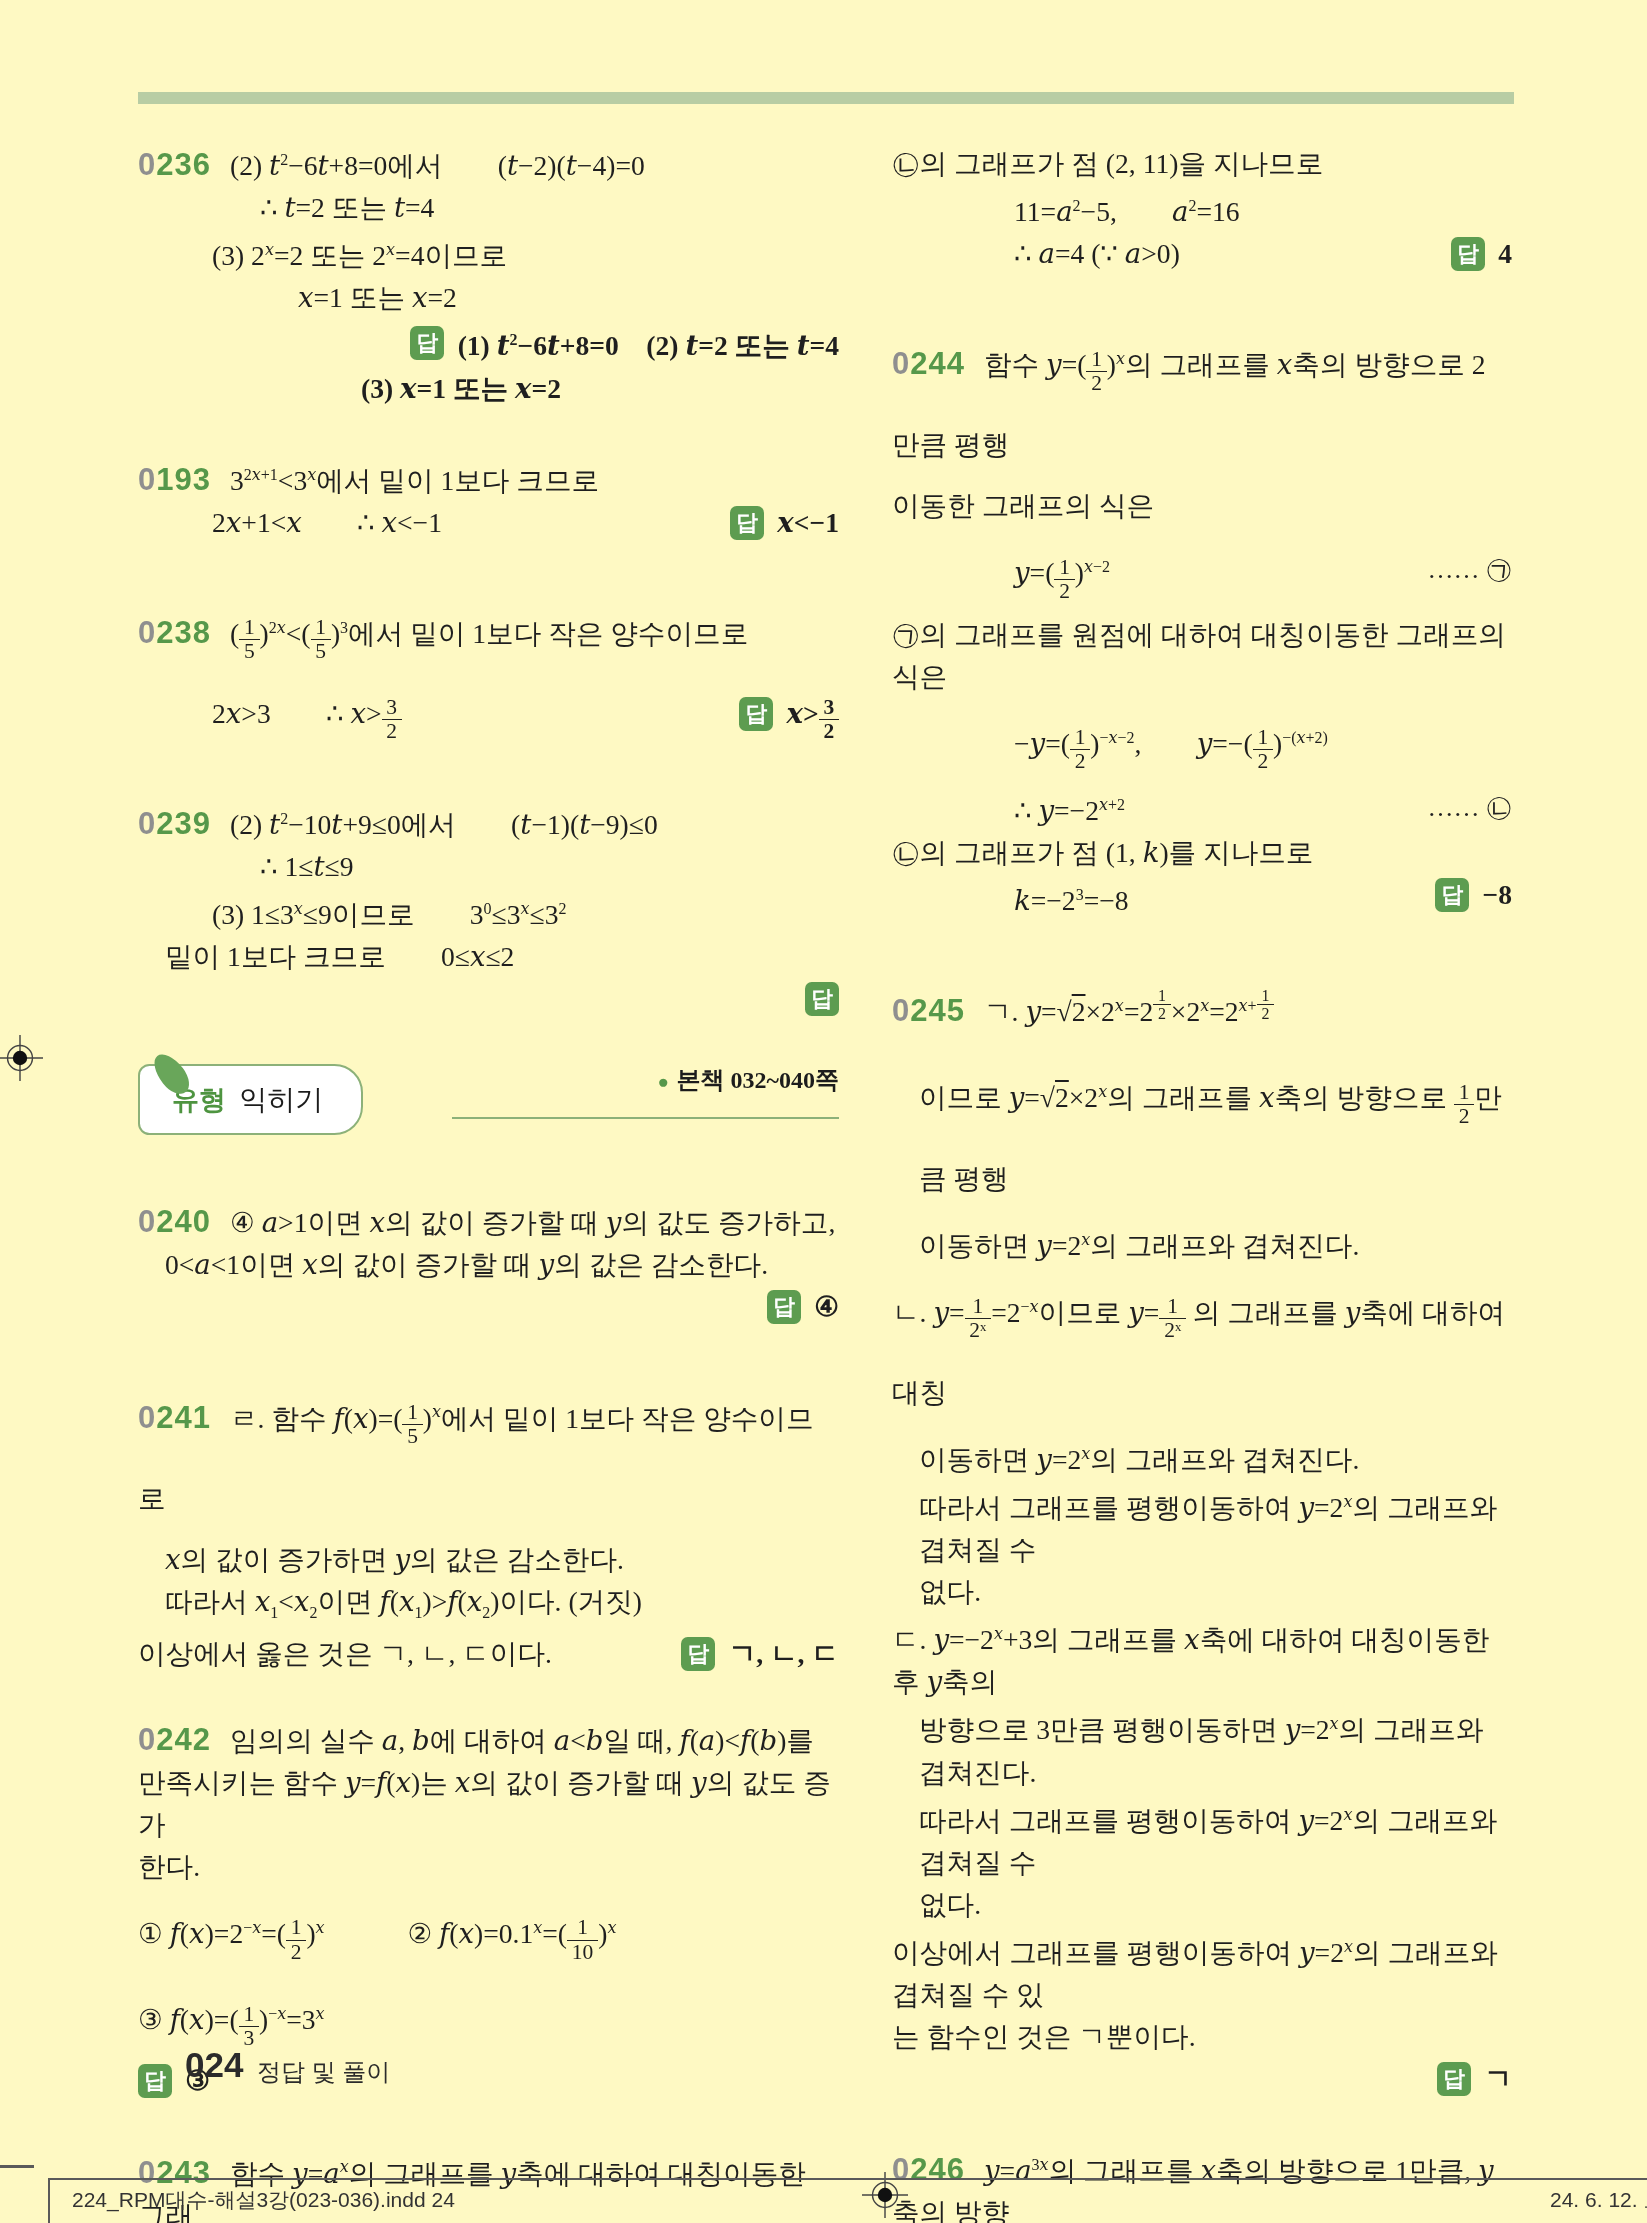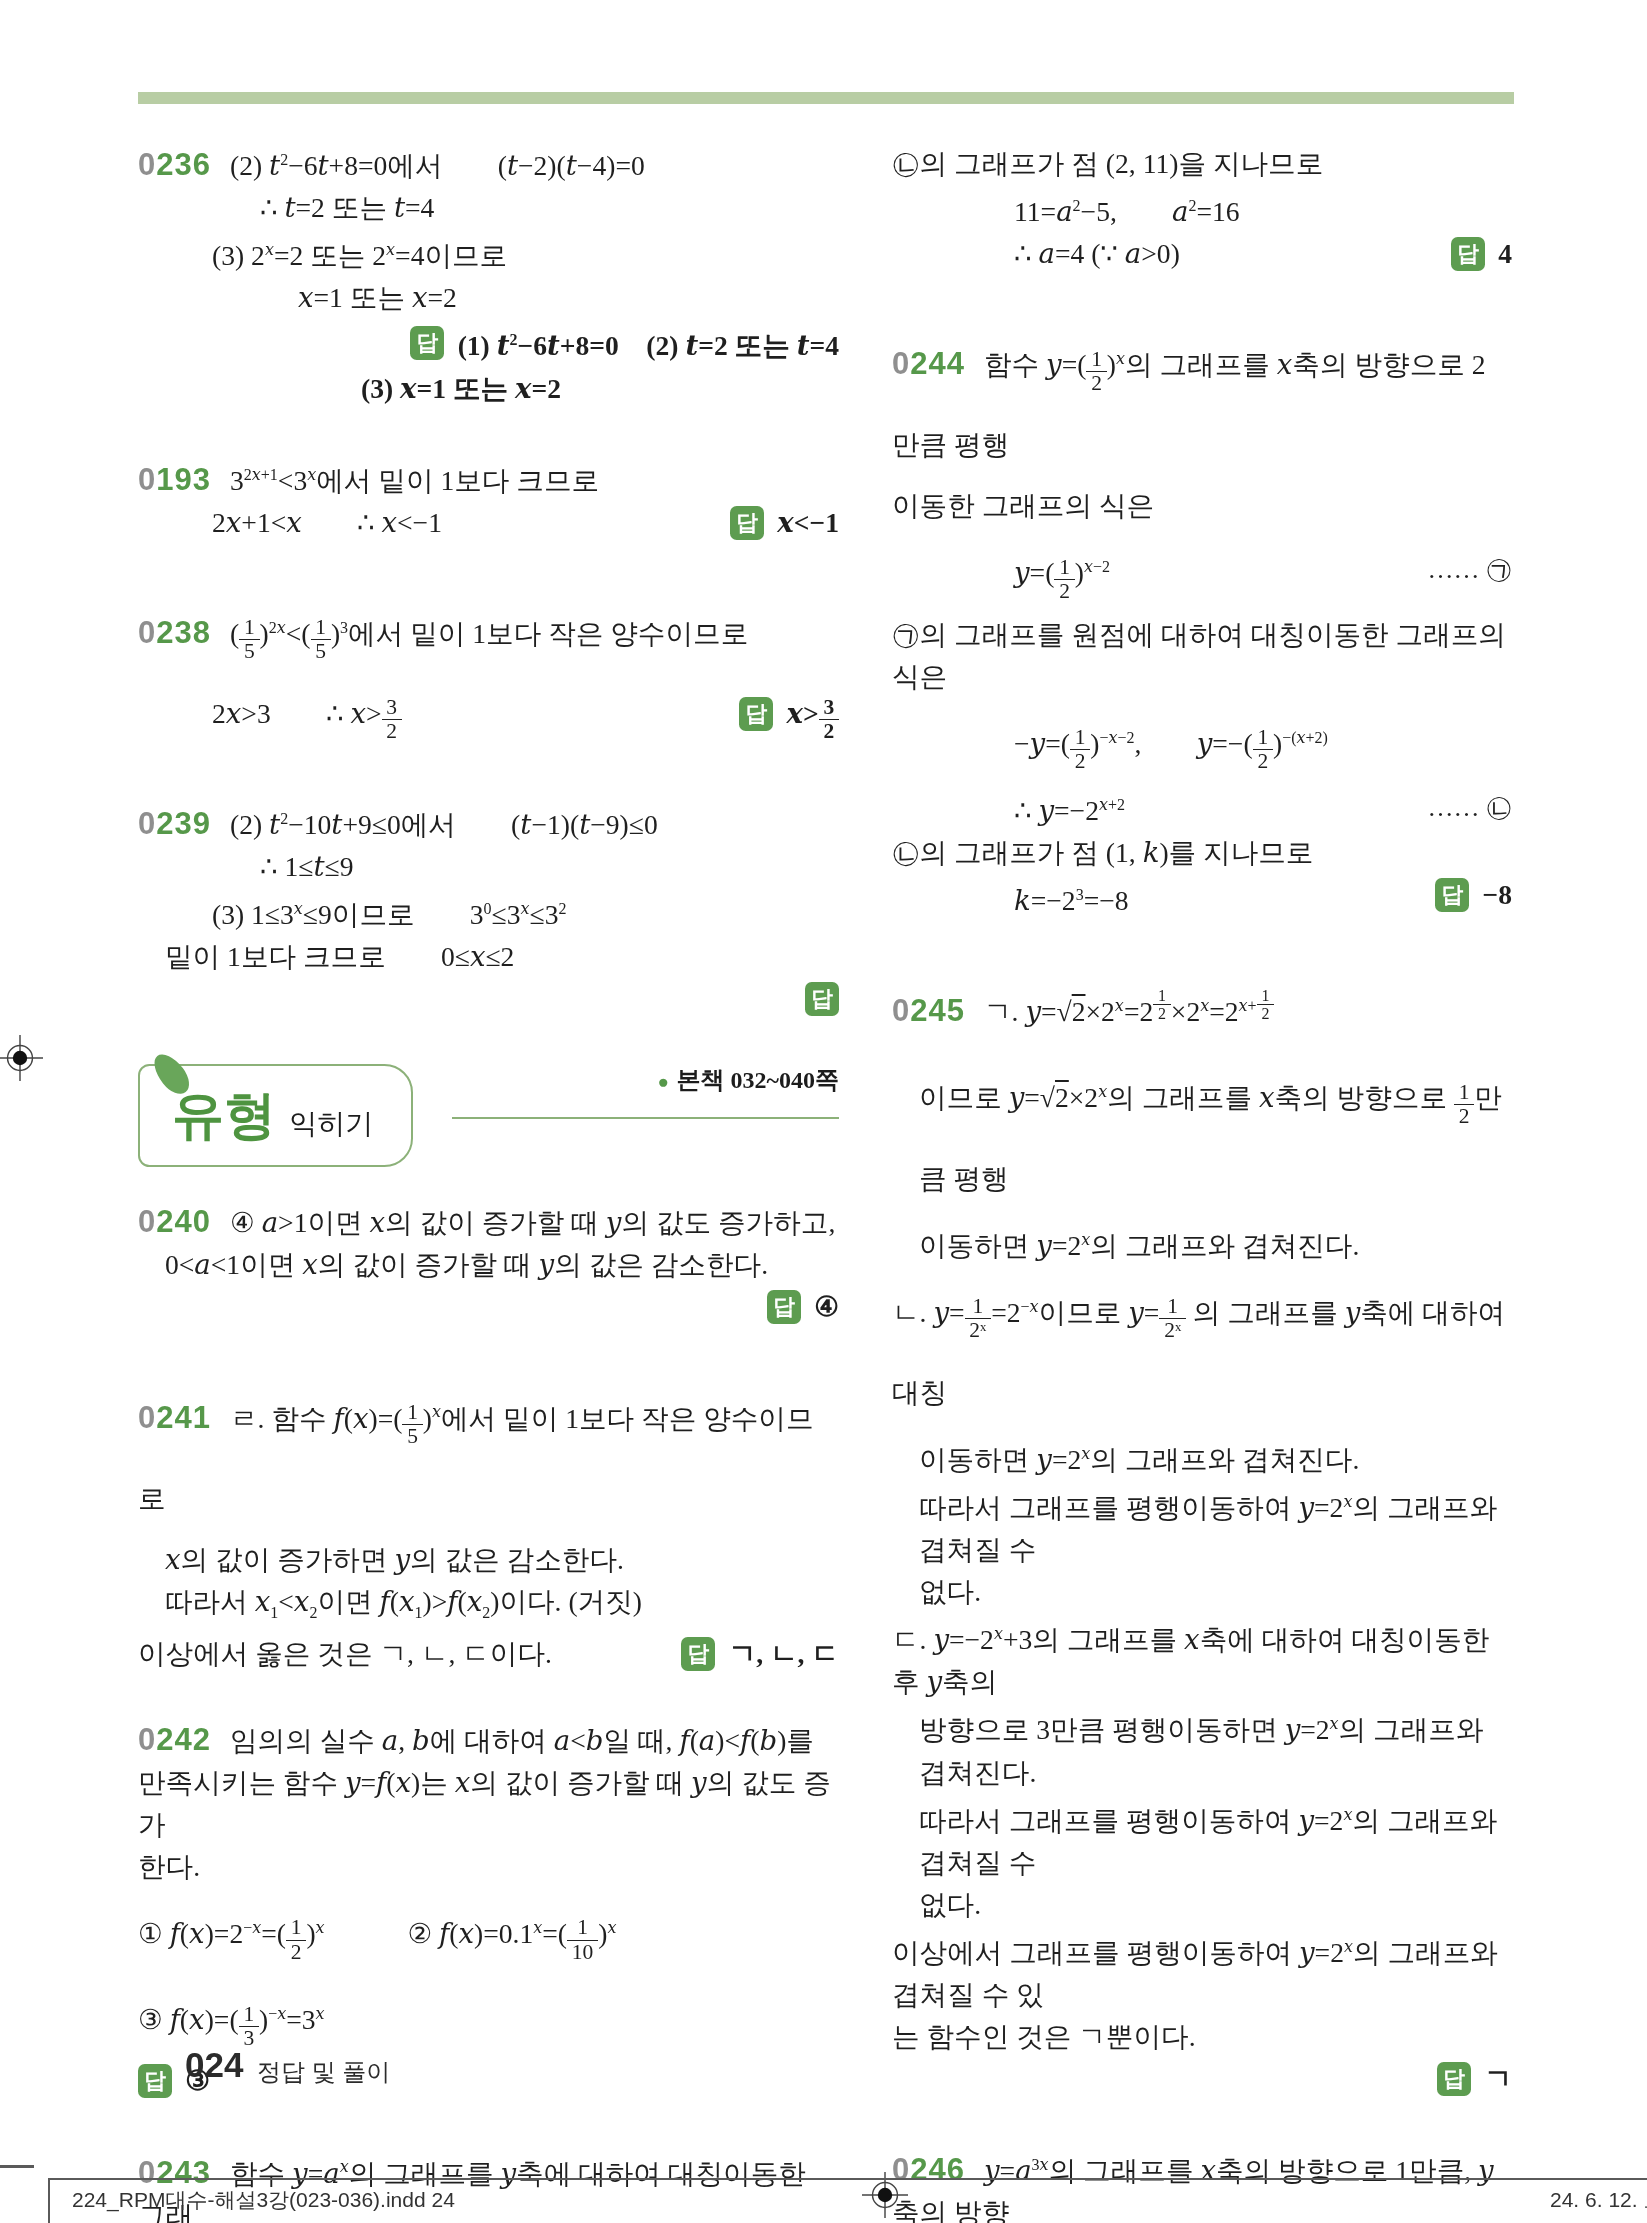--- a/index.html
+++ b/index.html
@@ -1,16 +1,16 @@
 <!DOCTYPE html>
 <html style="font-size:15px"><head>
 <meta charset="utf-8">
 <style>
   html,body{margin:0;padding:0;background:#e8e8e8;}
-  .page{position:relative;width:1647px;height:2224px;background:#ffffff;margin:0 auto;overflow:hidden;
+  .page{position:relative;width:1647px;height:2224px;background:#fef9c3;margin:0 auto;overflow:hidden;
         font-family:"Liberation Serif","DejaVu Serif",serif;color:#1f1f1f;}
   .topbar{position:absolute;left:138px;top:92px;width:1376px;height:12.4px;background:#b8cda4;}
 
   .col{position:absolute;top:139px;font-size:27.6px;color:#1f1f1f;}
   .col.left{left:138px;width:701px;}
   .col.right{left:892px;width:620px;top:143px;}
 
   .problem{margin-bottom:44px;}
   .line{min-height:42px;line-height:42px;}
   .line.tall{min-height:80px;line-height:80px;}
@@ -43,21 +43,21 @@
   .frac .fn{display:block;border-bottom:1.9px solid #222;padding:0 4.8px;}
   .frac .fd{display:block;padding:0 4.8px;}
   sup .frac{font-size:1em;vertical-align:-0.5em;}
   .ovl{text-decoration:overline;}
 
   .sheader{position:relative;height:99px;margin:25px 0 38px;}
   .leaf{position:absolute;left:21px;top:-13.3px;width:25px;height:46px;background:#69a65a;
         border-radius:50%/55% 55% 45% 45%;transform:rotate(-38deg);z-index:3;}
   .slogo{position:relative;display:inline-flex;align-items:baseline;gap:13.3px;border:2.9px solid #8cb179;
         border-radius:11.4px 28.5px 28.5px 11.4px;padding:15px 38px 13.3px 32px;background:#fff;z-index:2;}
-  .syu{font-family:"Liberation Sans",sans-serif;font-weight:800;font-size:52px;color:#4e9440;}
+  .syu{font-family:"Liberation Sans",sans-serif;font-weight:800;font-size:27px;color:#4e9440;}
   .sik{font-family:"Liberation Sans",sans-serif;font-weight:400;font-size:28px;color:#1c1c1c;}
   .sline{position:absolute;left:314px;right:0;top:53px;border-top:2.4px solid #8cb179;z-index:1;}
   .sref{position:absolute;right:0;top:0;font-family:Liberation Serif, serif;font-weight:600;
         font-size:24px;color:#1c1c1c;z-index:2;}
   .sref .dot{color:#56984a;font-size:19px;margin-right:7.6px;}
 
   .pageno{position:absolute;left:185px;top:2045px;font-family:"Liberation Sans",sans-serif;
         font-weight:bold;font-size:35px;color:#2b2b2b;}
   .pagelabel{position:absolute;left:257px;top:2056px;font-family:"Liberation Sans",sans-serif;
         font-size:24px;color:#2b2b2b;}

